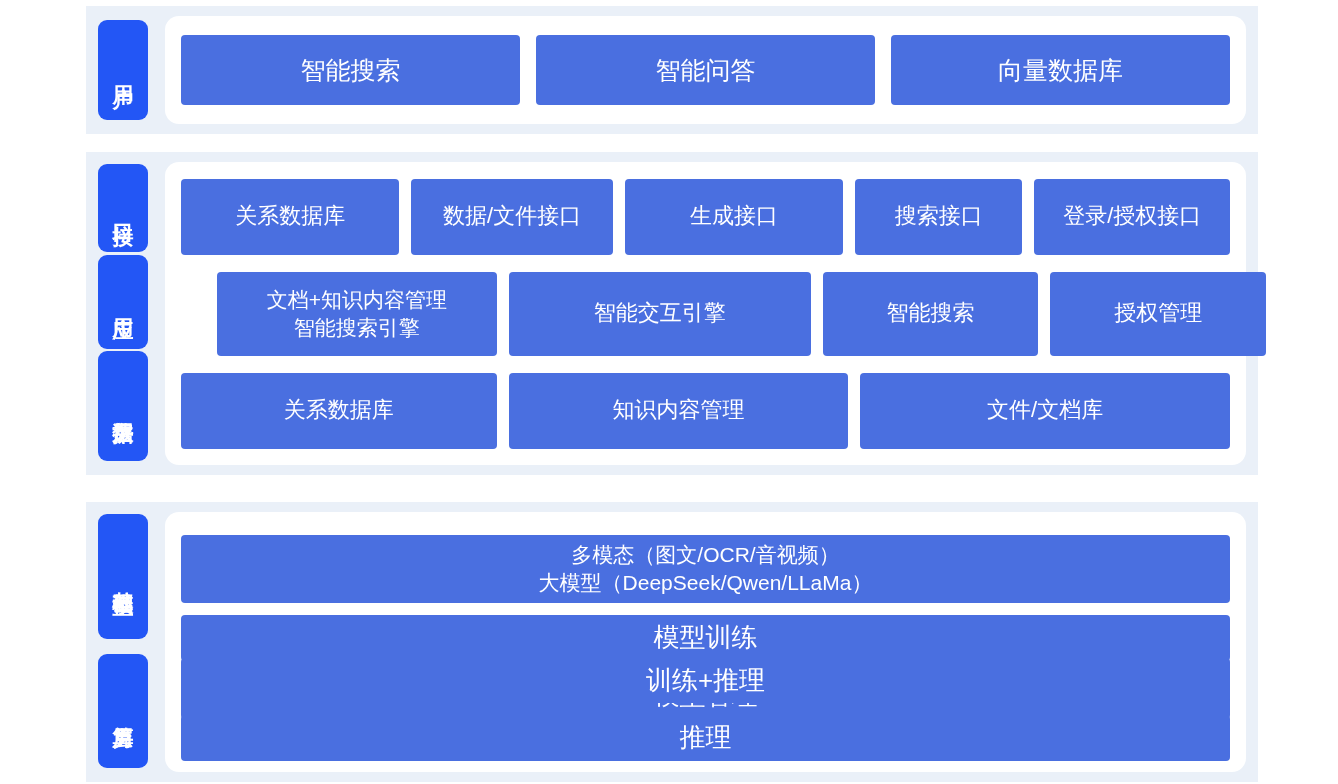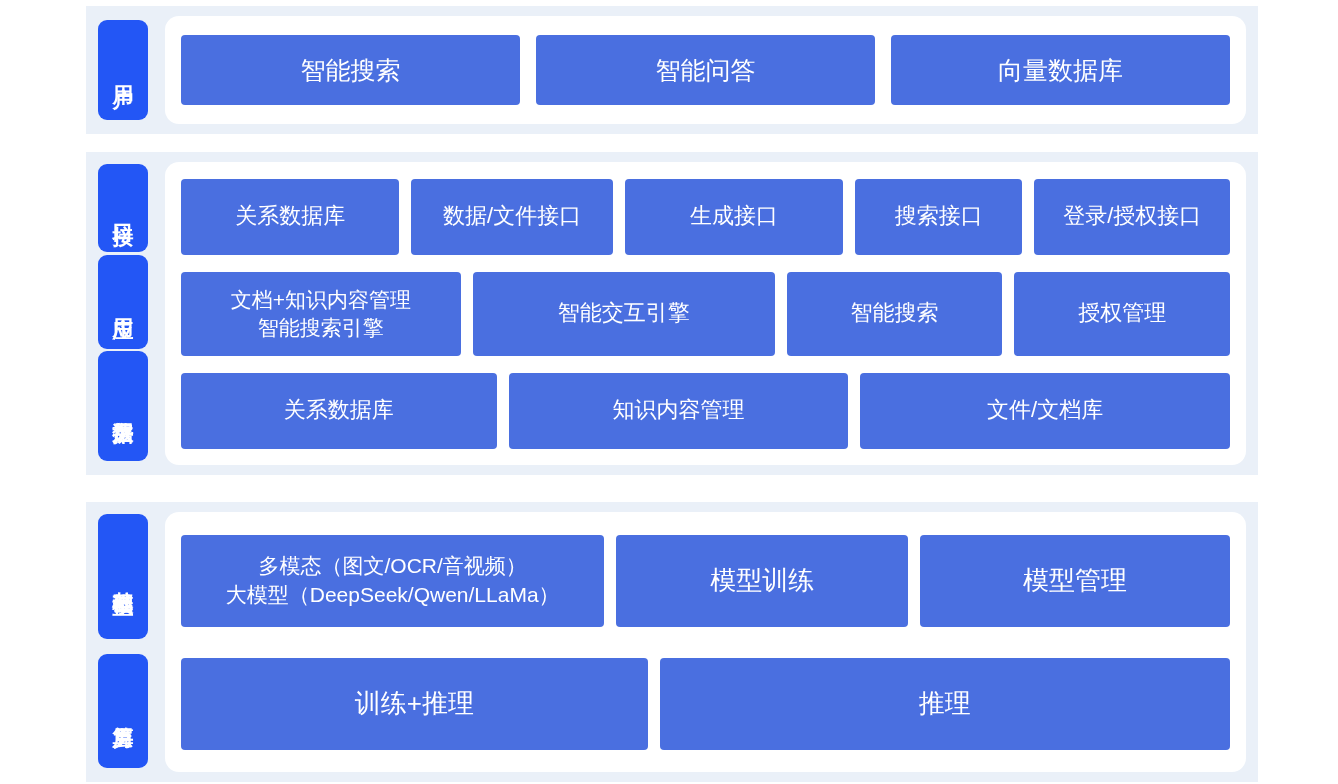--- a/index.html
+++ b/index.html
@@ -104,21 +104,21 @@
   .sec-user .row{ gap:16px; }
   .sec-user .box{ flex:1 1 0; height:70px; font-size:25px; }
 
   
   .sec-mid .label-col{ padding:12px 0 14px 0; }
   .sec-mid .tier-label.lb-interface{ height:88px; }
   .sec-mid .tier-label.lb-app{ height:94px; }
   .sec-mid .tier-label.lb-data{ height:110px; }
   .sec-mid .panel{ padding:14px 16px; gap:12px; }
   .sec-mid .row{ height:76px; }
-  .sec-mid .row.r-app{ height:84px; }
+  .sec-mid .row.r-app{ height:84px;margin-left:36px; }
   .sec-mid .box{ font-size:22px; }
 
   .w-dialog   { flex:1.42 1 0; }
   .w-generate { flex:1.42 1 0; }
   .w-datafile { flex:1.30 1 0; }
   .w-search   { flex:1.06 1 0; }
   .w-auth     { flex:1.26 1 0; }
 
   .w-doc      { flex:1.40 1 0; font-size:21px !important; }
   .w-engine   { flex:1.52 1 0; }
@@ -127,21 +127,21 @@
 
   .w-rel      { flex:1 1 0; }
   .w-vec      { flex:1.08 1 0; }
   .w-file     { flex:1.18 1 0; }
 
   
   .sec-bottom .label-col{ padding:12px 0 14px 0; }
   .sec-bottom .tier-label.lb-model{ height:125px; }
   .sec-bottom .tier-label.lb-compute{ height:114px; }
   .sec-bottom .panel{ padding:14px 16px; gap:14px; }
-  .sec-bottom .row{ height:92px; }
+  .sec-bottom .row{ height:92px;flex-direction:column; }
   .sec-bottom .box{ font-size:26px; }
 
   .w-mm       { flex:1.33 1 0; font-size:21px !important; line-height:1.35; }
   .w-train    { flex:0.90 1 0; }
   .w-mgmt     { flex:0.96 1 0; }
 
   .w-trinf    { flex:1.00 1 0; }
   .w-inf      { flex:1.23 1 0; }
 </style>
 </head>

